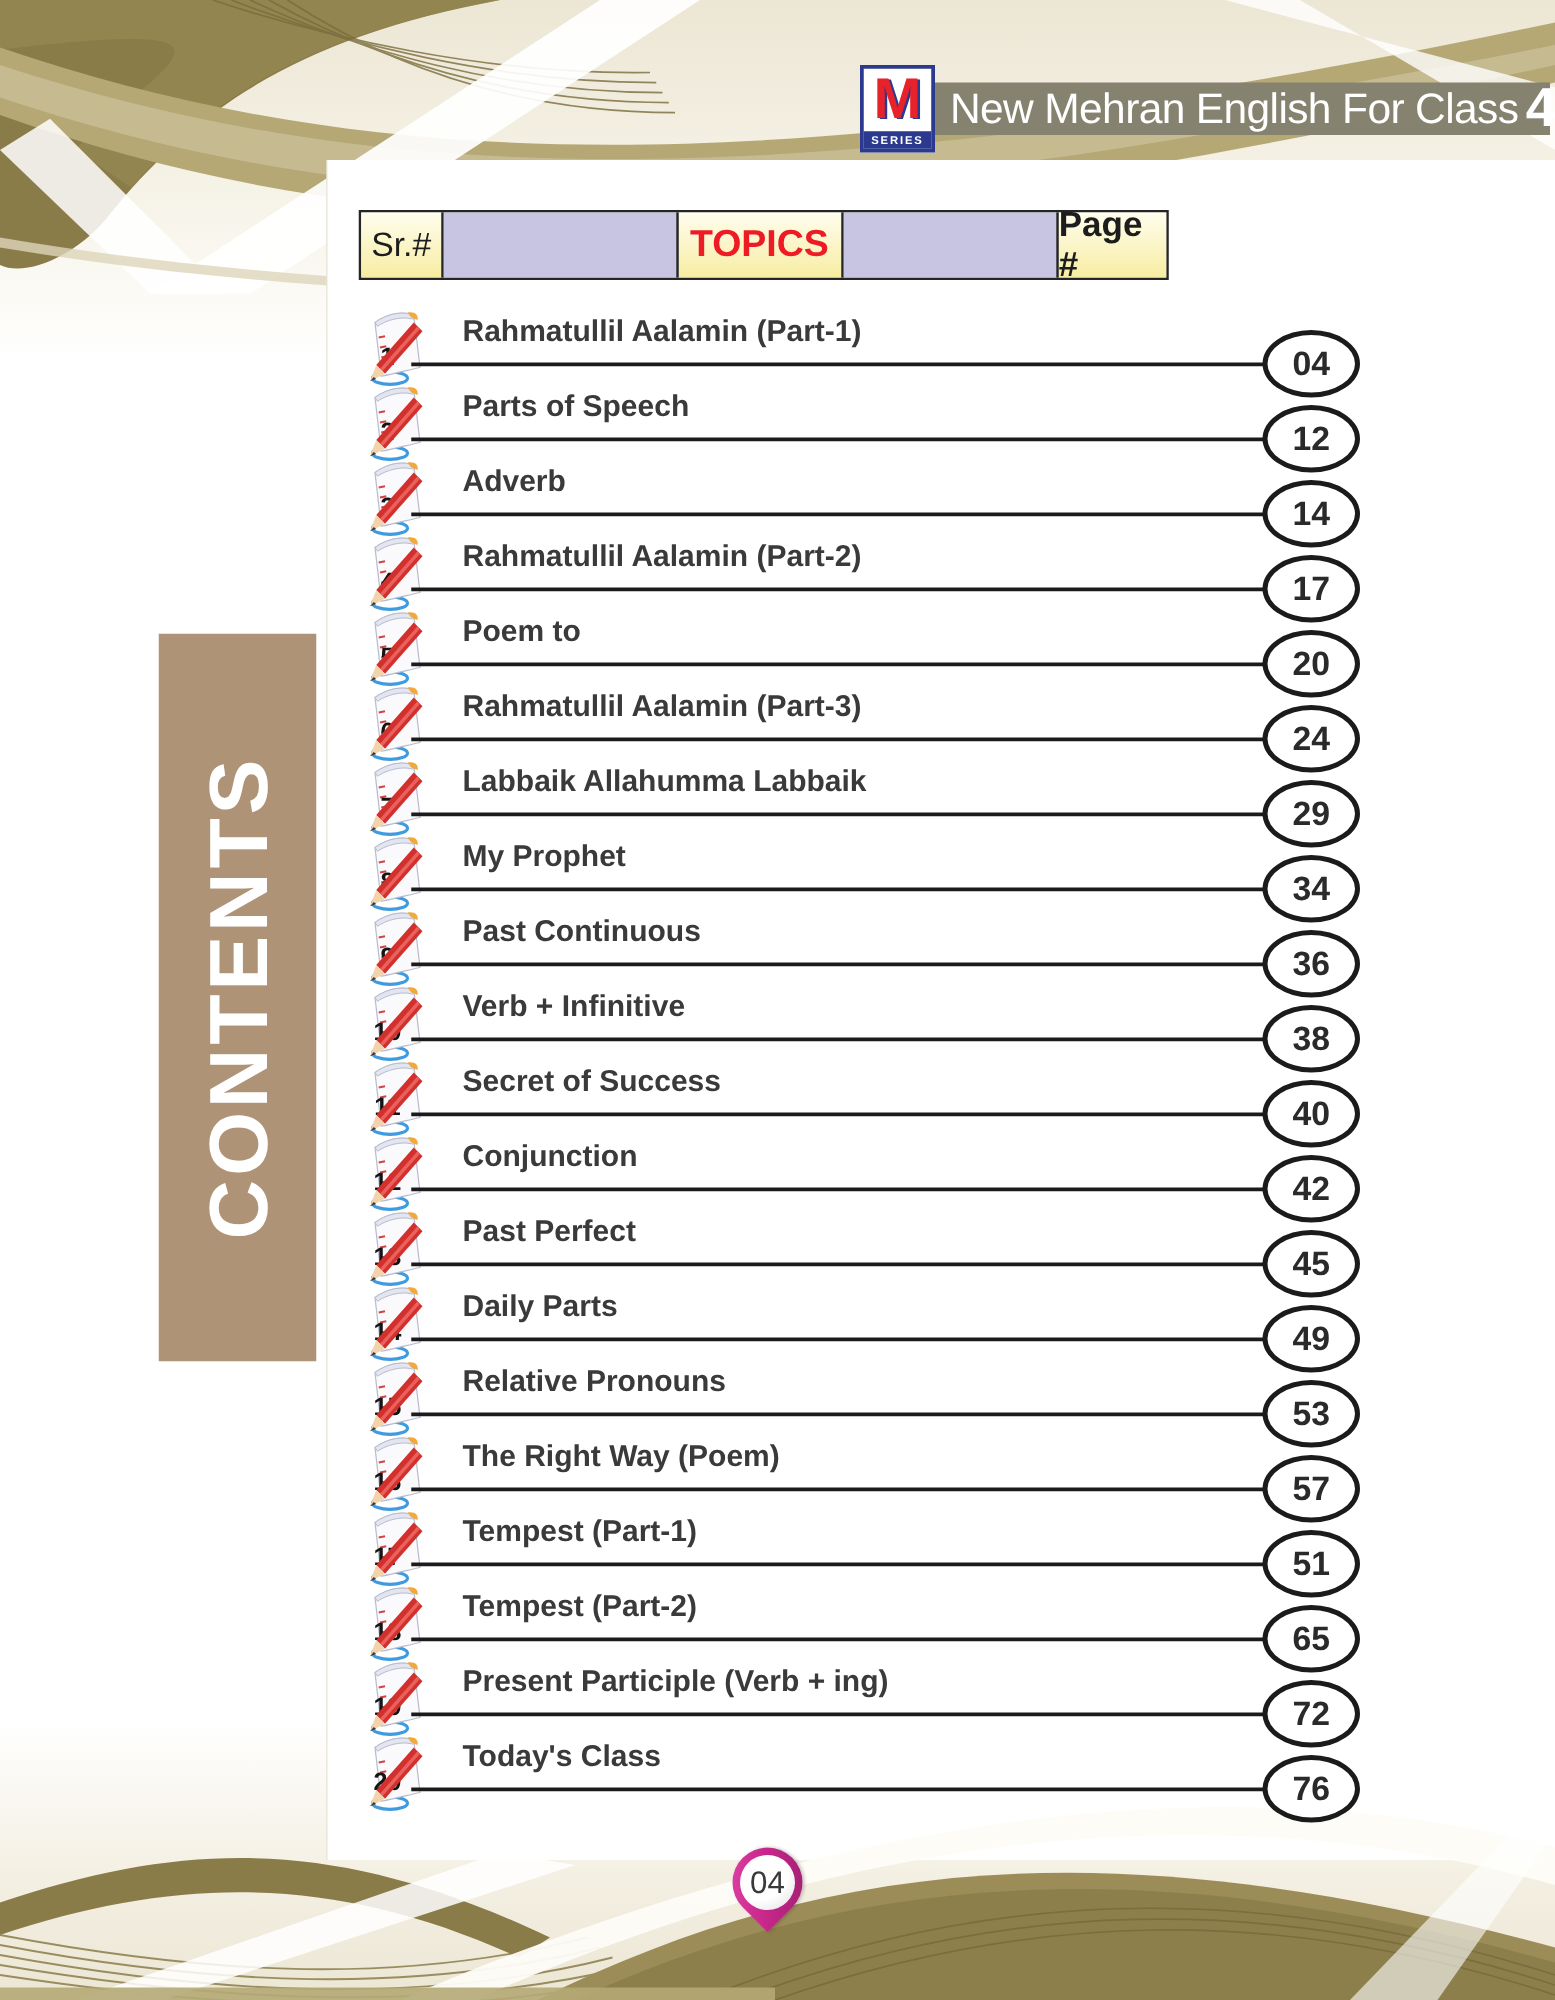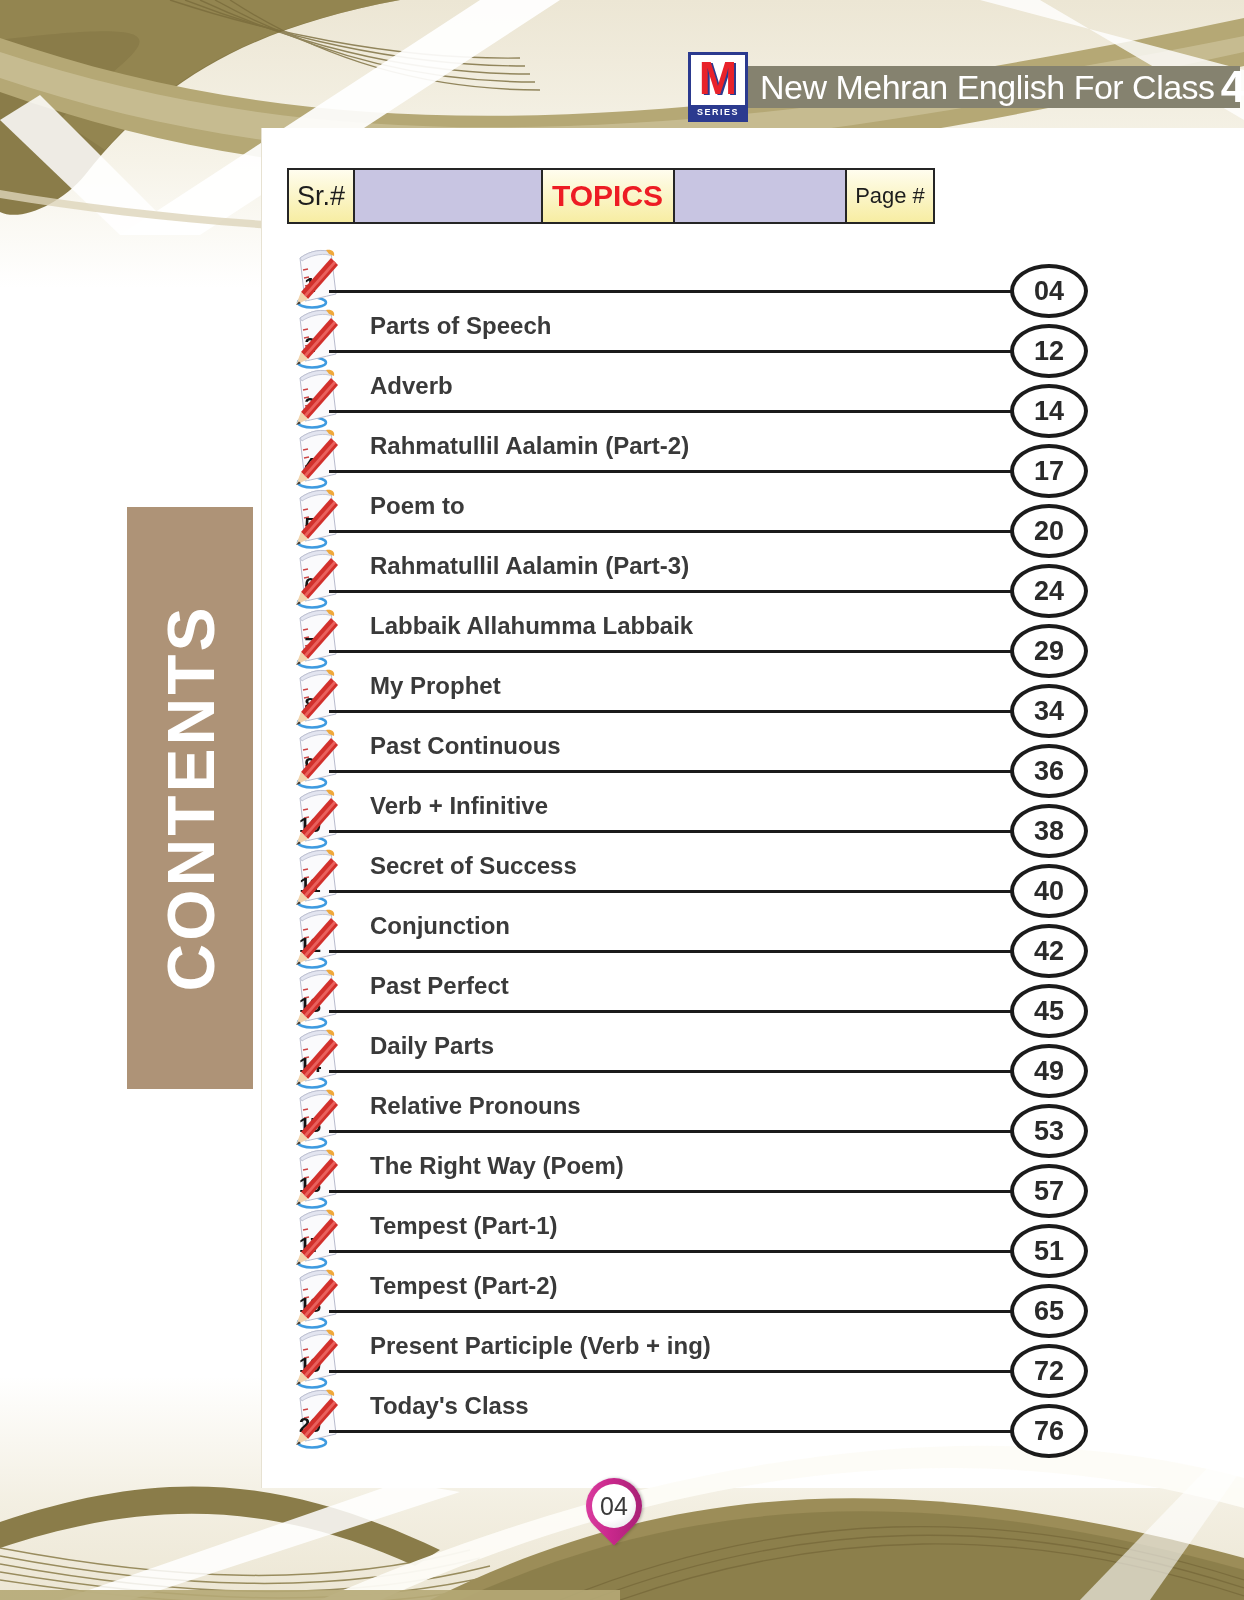--- a/index.html
+++ b/index.html
@@ -40,21 +40,21 @@
     display:flex;border:2px solid #252525;box-sizing:border-box;z-index:2;
   }
   .th-cell{display:flex;align-items:center;justify-content:center;box-sizing:border-box;}
   .th-yellow{background:linear-gradient(180deg,#fffdee 0%,#f7eda2 100%);}
   .th-lavender{background:#c8c5e2;}
   .th-sr{width:66px;border-right:2px solid #252525;font-size:27px;color:#1d1d1d;}
   .th-spacer1{flex:272;}
   .th-topics{width:134px;border-left:2px solid #252525;border-right:2px solid #252525;
     color:#ed1c24;font-weight:bold;font-size:30px;}
   .th-spacer2{flex:250;}
-  .th-page{width:88px;border-left:2px solid #252525;font-size:22px;color:#1d1d1d;}
+  .th-page{width:88px;border-left:2px solid #252525;font-size:28px;color:#1d1d1d;font-weight:bold;}
   
   .contents-band{
     position:absolute;left:127px;top:507px;width:126px;height:582px;background:#ae9377;
     display:flex;align-items:center;justify-content:center;z-index:2;
   }
   .contents-text{
     transform:rotate(-90deg);white-space:nowrap;color:#ffffff;
     font-size:66px;font-weight:bold;letter-spacing:3px;
   }
   
@@ -165,20 +165,21 @@
           <path d="M12 41 l5 -1"></path>
       </g>
       <text x="17" y="47" font-size="20" font-weight="bold" fill="#151515" text-anchor="middle">1</text>
       <g>
         <polygon points="38,13 45,20 15,54 8,47" fill="#d2302c"></polygon>
         <polygon points="41,16 43,18 13,52 11,50" fill="#e9605c"></polygon>
         <polygon points="8,47 15,54 3,60" fill="#f2d3ab"></polygon>
         <polygon points="6,56.5 3,60 8,58.2" fill="#3a3a3a"></polygon>
       </g>
     </svg>
+    <div class="row-title">Rahmatullil Aalamin (Part-1)</div>
     <div class="row-line"></div>
     <div class="row-oval">
       <span>04</span>
     </div>
   </div>
 
   <div class="toc-row" style="top: 305px;">
     <svg class="row-icon" viewBox="0 0 52 64">
       <ellipse cx="19" cy="57.5" rx="14" ry="5" fill="#ffffff" stroke="#3f9be0" stroke-width="2.5"></ellipse>
       <path d="M7 13 C18 5 30 4 38 7 L43 49 C30 52 18 55 12 56 Z" fill="#fafafc" stroke="#b9bcce" stroke-width="1"></path>

